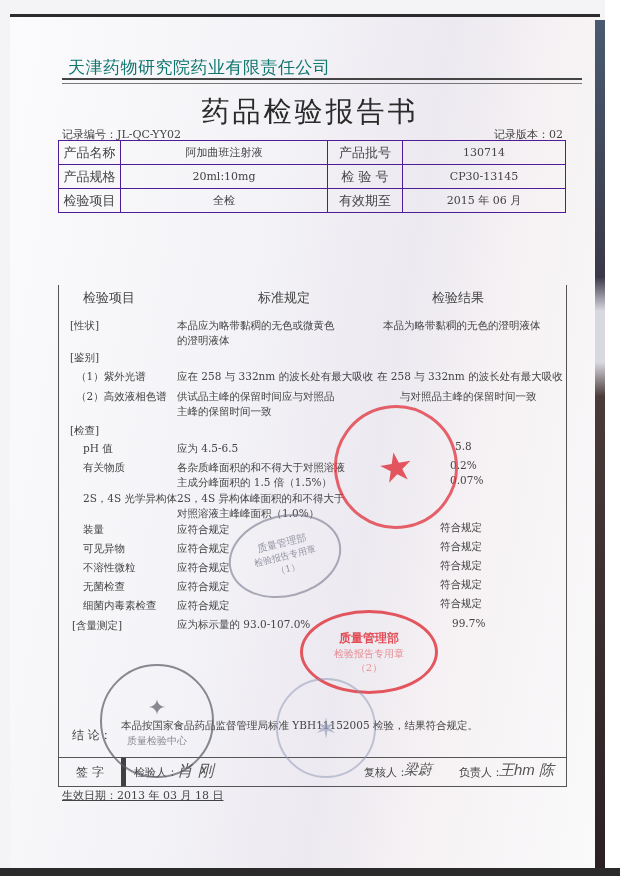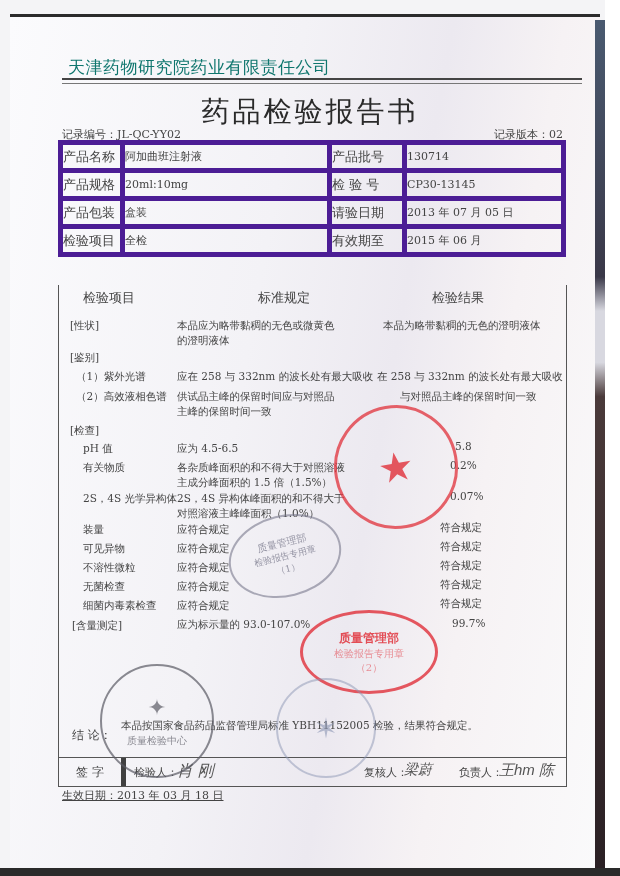--- a/index.html
+++ b/index.html
@@ -8,21 +8,21 @@
   .paper-top{position:absolute;left:10px;top:14px;width:590px;height:3px;background:#2b2b2b;}
   .edge-strip{position:absolute;left:595px;top:20px;width:12px;height:856px;background:linear-gradient(180deg,#4a5a70 0%,#3a3848 30%,#d8d8e0 34%,#d8d8e0 40%,#4a3a3a 44%,#2a2024 100%);}
   .edge-white{position:absolute;left:605px;top:0;width:15px;height:876px;background:#fff;}
   .bottom-bar{position:absolute;left:0;top:868px;width:620px;height:8px;background:#2a2a2a;}
   .company{position:absolute;left:68px;top:56px;font-family:"DejaVu Sans","Liberation Sans",sans-serif;font-size:17px;color:#0f766e;letter-spacing:0.5px;}
   .rule{position:absolute;left:62px;top:78px;width:520px;height:3px;border-top:2px solid #444;border-bottom:1px solid #777;}
   .title{position:absolute;left:0;width:620px;top:93px;text-align:center;font-family:"DejaVu Serif","Liberation Serif",serif;font-size:28px;color:#2a2a2a;letter-spacing:3px;}
   .rec-no{position:absolute;left:62px;top:127px;font-size:11px;color:#444;}
   .rec-ver{position:absolute;left:494px;top:127px;font-size:11px;color:#444;}
   table.info{position:absolute;left:58px;top:140px;width:508px;border-collapse:collapse;}
-  table.info td{border:5px solid #4c1d95;height:23px;padding:0;font-size:11px;color:#444;}
+  table.info td{border:1px solid #4c1d95;height:23px;padding:0;text-align:center;font-size:11px;color:#444;}
   table.info td.lab{font-family:"DejaVu Sans","Liberation Sans",sans-serif;font-size:13px;color:#444;}
   .res-box{position:absolute;left:58px;top:285px;width:507px;height:472px;border:1px solid #555;border-top:none;}
   .rt{position:absolute;font-size:10.5px;color:#444;white-space:nowrap;line-height:15px;}
   .hdr{font-family:"DejaVu Sans","Liberation Sans",sans-serif;font-size:13px;color:#444;}
   .sig-row{position:absolute;left:58px;top:757px;width:507px;height:28px;border:1px solid #555;border-top:1px solid #555;}
   .sig-row .lab{position:absolute;left:0;top:0;width:62px;height:28px;border-right:5px solid #404040;text-align:center;line-height:28px;font-family:"DejaVu Sans","Liberation Sans",sans-serif;font-size:12px;color:#444;}
   .sig-row .t{position:absolute;top:7px;font-size:11px;color:#444;}
   .hand{position:absolute;font-family:Liberation Sans, sans-serif;color:#555;font-style:italic;}
   .effective{position:absolute;left:62px;top:788px;font-size:11px;color:#444;text-decoration:underline;}
   .stamp{position:absolute;border-radius:50%;display:flex;align-items:center;justify-content:center;flex-direction:column;text-align:center;pointer-events:none;}
@@ -57,26 +57,20 @@
     <td class="lab">产品批号</td>
     <td>130714</td>
   </tr>
   <tr>
     <td class="lab">产品规格</td>
     <td>20ml:10mg</td>
     <td class="lab">检 验 号</td>
     <td>CP30-13145</td>
   </tr>
   <tr>
-    <td class="lab">产品包装</td>
-    <td>盒装</td>
-    <td class="lab">请验日期</td>
-    <td>2013 年 07 月 05 日</td>
-  </tr>
-  <tr>
     <td class="lab">检验项目</td>
     <td>全检</td>
     <td class="lab">有效期至</td>
     <td>2015 年 06 月</td>
   </tr>
 </tbody>
   </table>
 
 <div class="res-box"></div>
 
@@ -102,21 +96,21 @@
 <div class="rt" style="left:83px;top:441px">pH 值</div>
 <div class="rt" style="left:177px;top:441px">应为 4.5-6.5</div>
 <div class="rt" style="left:455px;top:439px">5.8</div>
 <div class="rt" style="left:83px;top:460px">有关物质</div>
 <div class="rt" style="left:177px;top:460px">各杂质峰面积的和不得大于对照溶液</div>
 <div class="rt" style="left:177px;top:475px">主成分峰面积的 1.5 倍（1.5%）</div>
 <div class="rt" style="left:450px;top:458px">0.2%</div>
 <div class="rt" style="left:83px;top:491px">2S，4S 光学异构体</div>
 <div class="rt" style="left:177px;top:491px">2S，4S 异构体峰面积的和不得大于</div>
 <div class="rt" style="left:177px;top:506px">对照溶液主峰峰面积（1.0%）</div>
-<div class="rt" style="left:450px;top:489px">0.07%</div>
+<div class="rt" style="left:450px;top:473px">0.07%</div>
 
 <div class="rt" style="left:83px;top:522px">装量</div>
 <div class="rt" style="left:177px;top:522px">应符合规定</div>
 <div class="rt" style="left:440px;top:520px">符合规定</div>
 <div class="rt" style="left:83px;top:541px">可见异物</div>
 <div class="rt" style="left:177px;top:541px">应符合规定</div>
 <div class="rt" style="left:440px;top:539px">符合规定</div>
 <div class="rt" style="left:83px;top:560px">不溶性微粒</div>
 <div class="rt" style="left:177px;top:560px">应符合规定</div>
 <div class="rt" style="left:440px;top:558px">符合规定</div>

